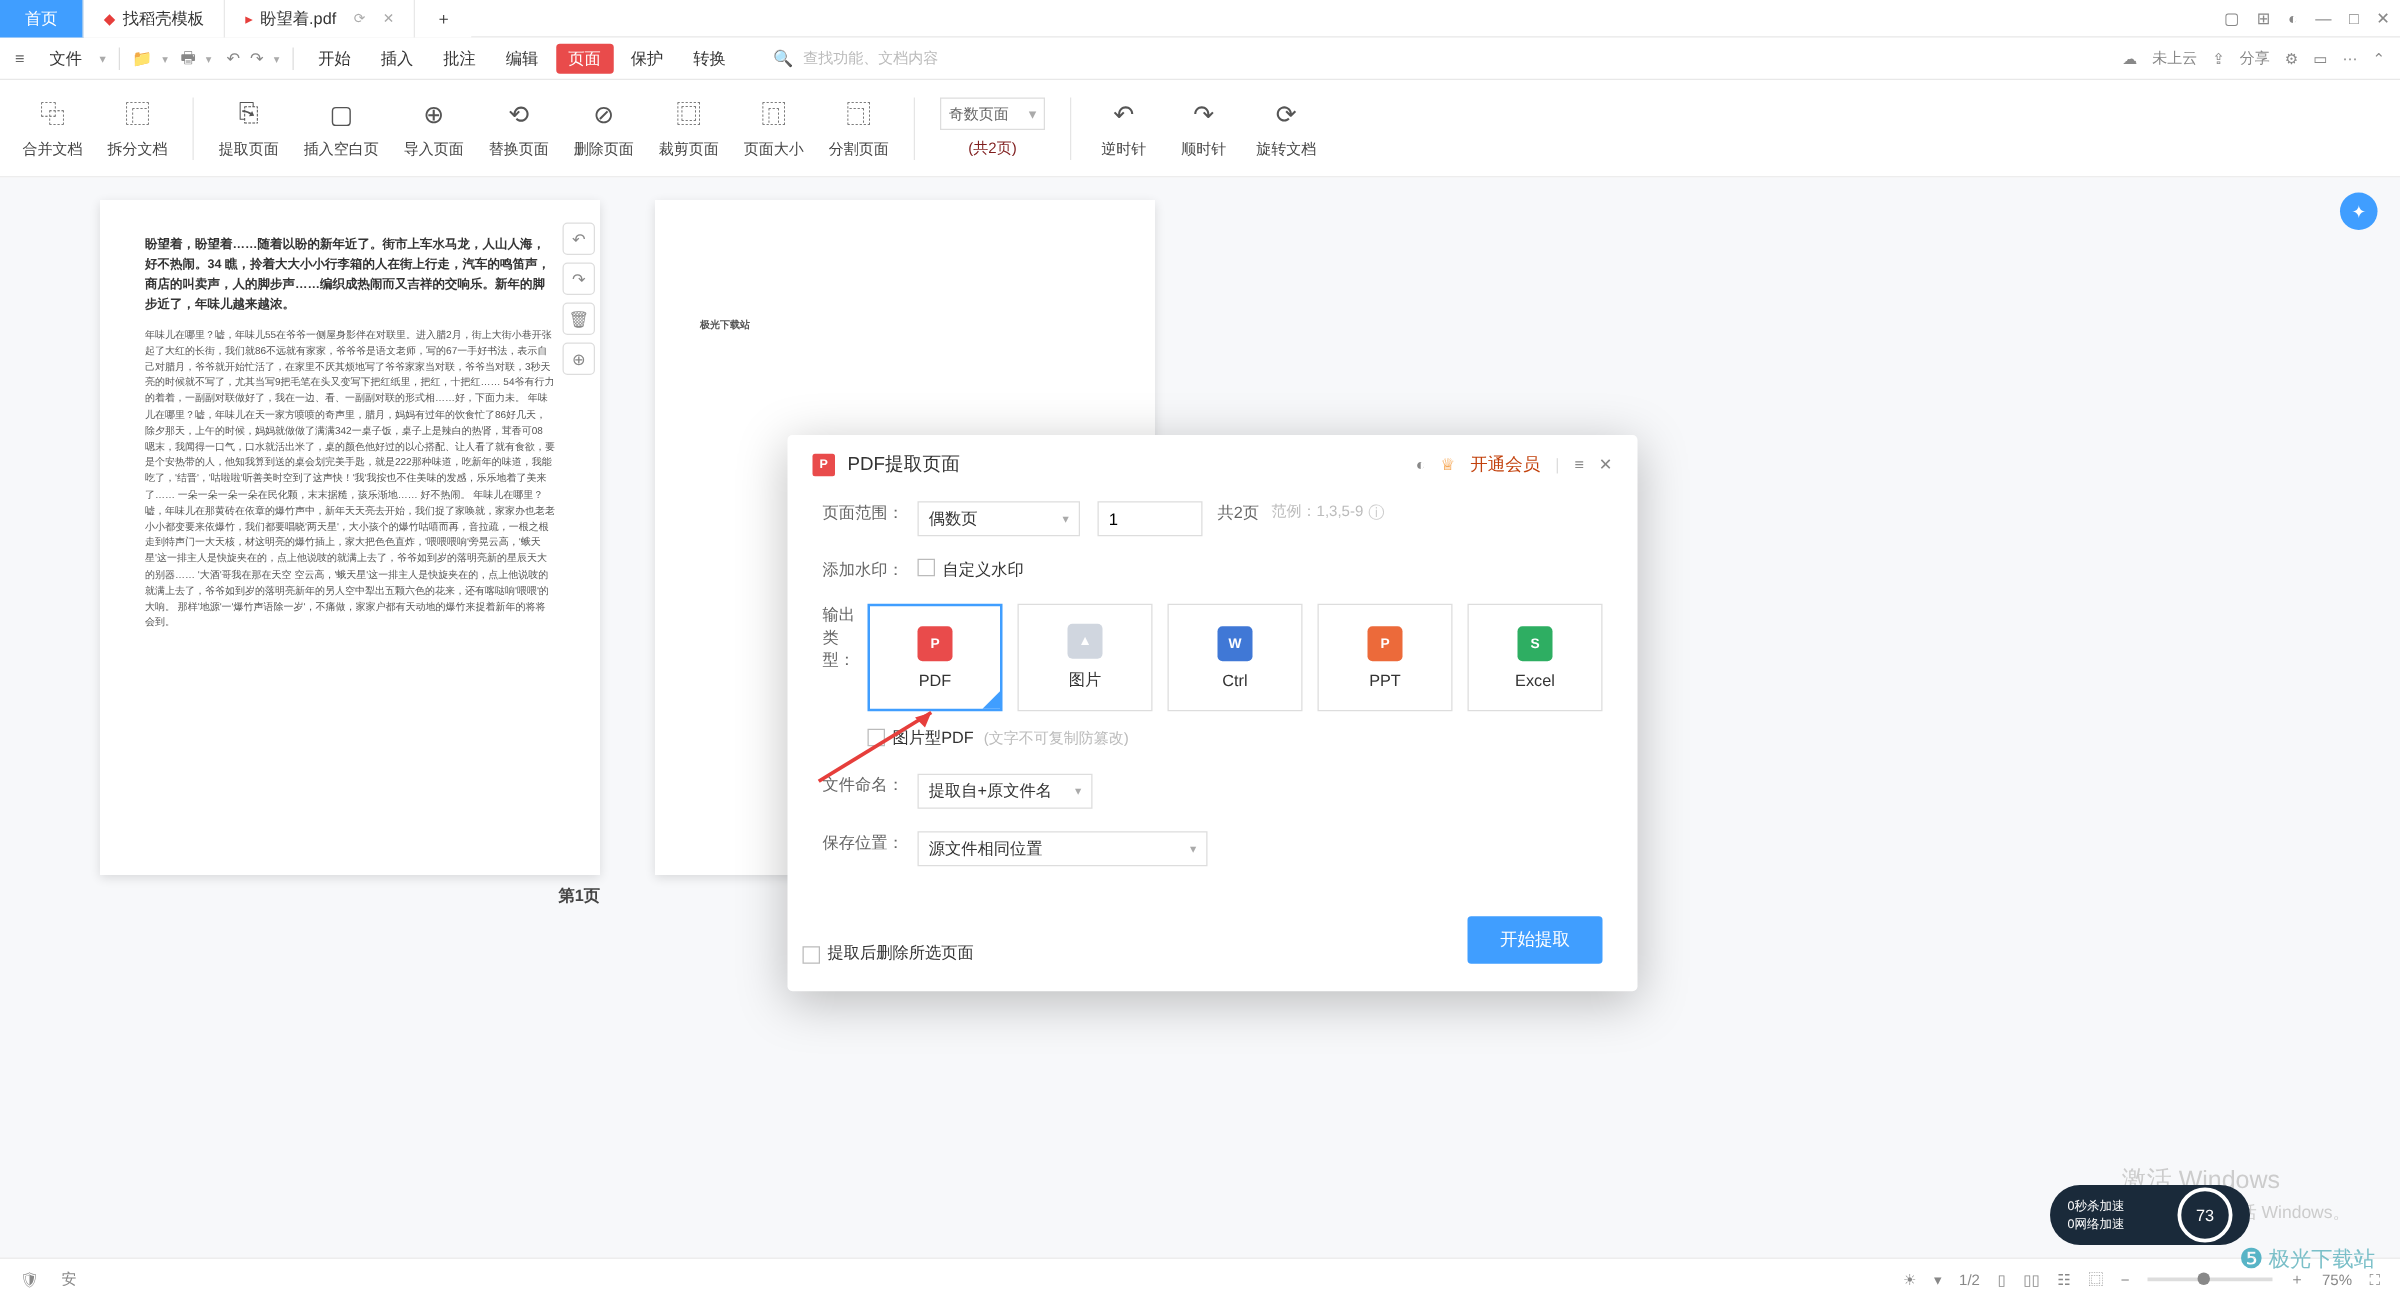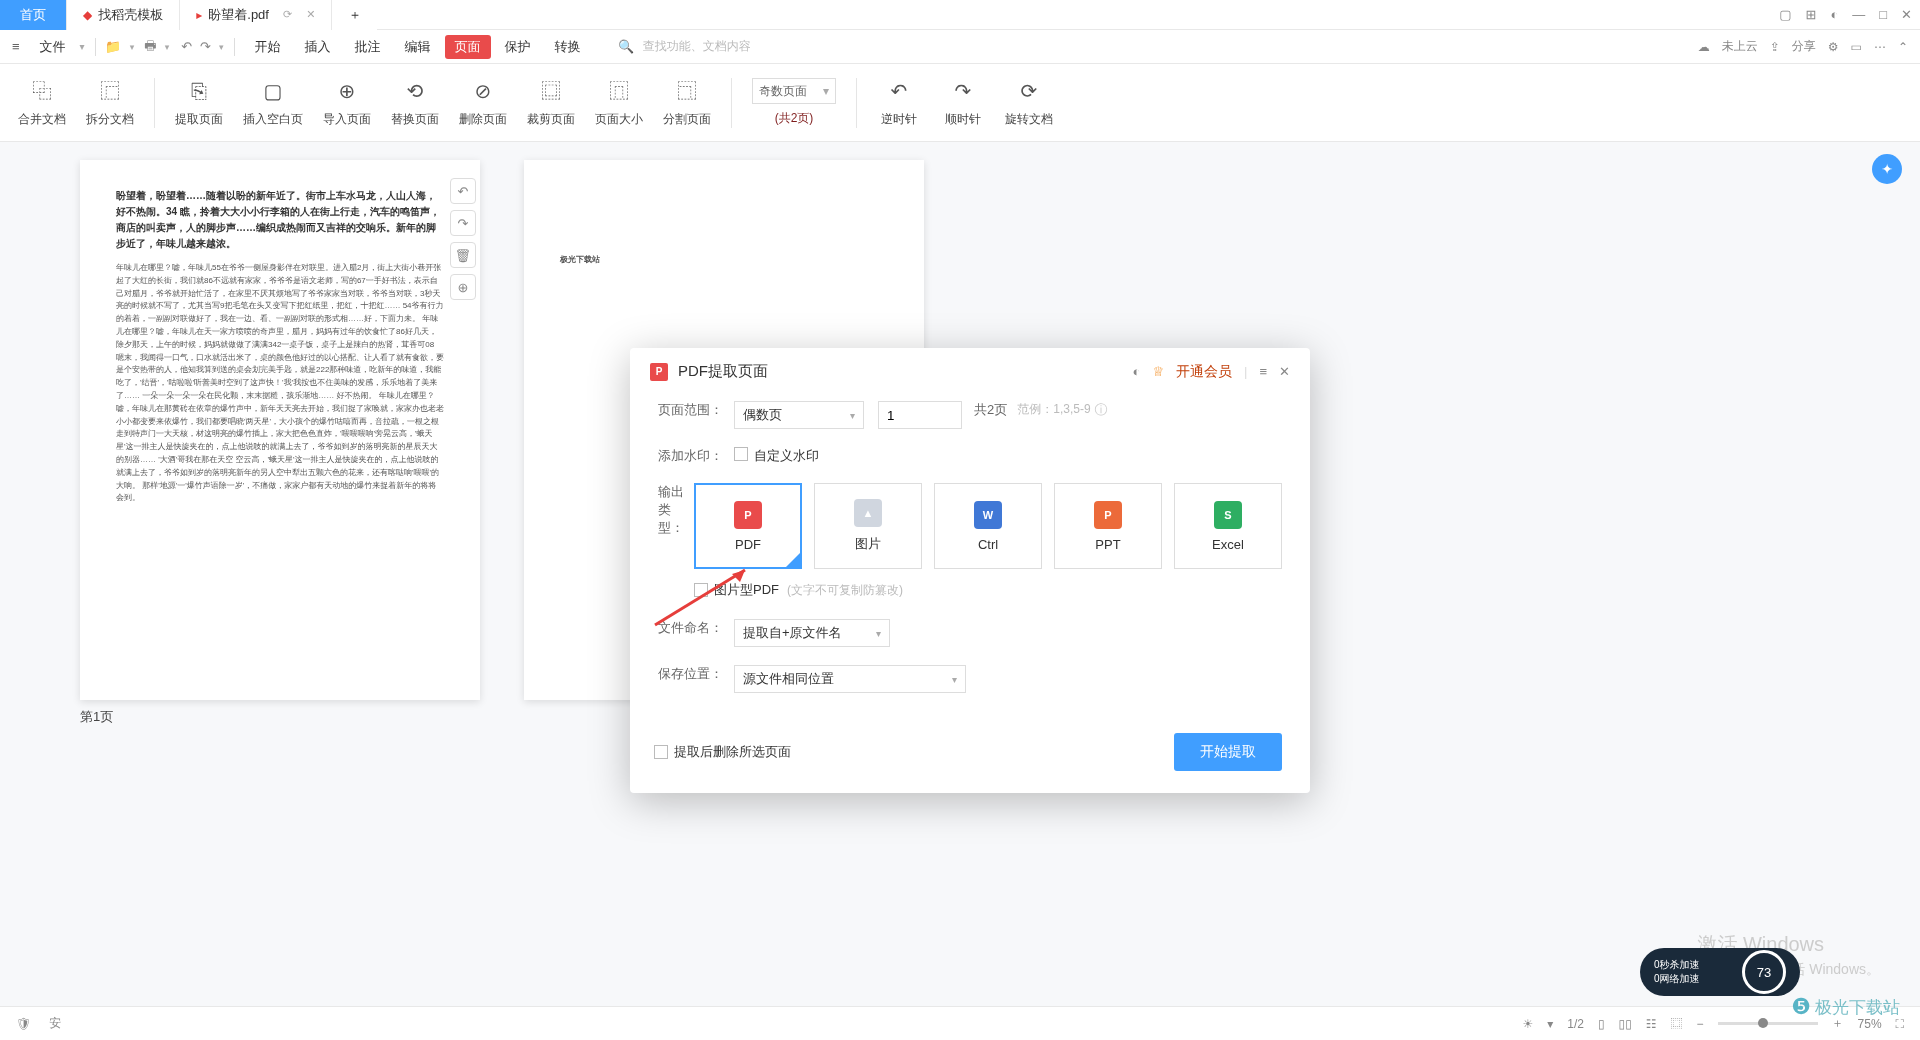--- a/index.html
+++ b/index.html
@@ -25,21 +25,21 @@
 .tbtn .tlb{font-size:12px;color:#444}
 .tsep{width:1px;height:50px;background:#e5e5e5}
 .pgsel{height:26px;width:84px;border:1px solid #ddd;padding:0 6px;display:flex;align-items:center;justify-content:space-between;font-size:12px;color:#666}
 .canvas{position:absolute;top:142px;left:0;right:0;bottom:34px;background:#f7f8fa;padding:18px 80px;display:flex;gap:44px}
 .hint{position:absolute;top:154px;left:0;right:0;text-align:center;color:#aaa;font-size:13px}
 .page{width:400px;height:540px;background:#fff;box-shadow:0 2px 8px rgba(0,0,0,.12);padding:28px 36px;position:relative}
 .page.p2{padding-top:54px}
 .fab{position:absolute;top:154px;right:18px;width:30px;height:30px;border-radius:50%;background:#409eff;color:#fff;display:flex;align-items:center;justify-content:center;font-size:14px}
 .vtools{position:absolute;right:4px;top:18px;display:flex;flex-direction:column;gap:6px}
 .vtools div{width:26px;height:26px;border:1px solid #ddd;border-radius:4px;background:#fff;display:flex;align-items:center;justify-content:center;color:#888;font-size:13px;cursor:pointer}
-.plabel{text-align:left;margin-top:8px;font-size:13px;color:#444;font-weight:400}
+.plabel{text-align:right;margin-top:8px;font-size:13px;color:#444;font-weight:700}
 .ptxt{font-size:10px;line-height:1.6;color:#333}
 .ptxt b{font-weight:700}
 .ptxt .sm{font-size:8px;color:#555;display:block;margin-top:10px;line-height:1.6}
 .dialog{position:absolute;left:630px;top:348px;width:680px;background:#fff;box-shadow:0 8px 40px rgba(0,0,0,.25);border-radius:4px}
 .dhdr{display:flex;align-items:center;padding:14px 20px;gap:10px}
 .dhdr .dico{width:18px;height:18px;background:#e94b4b;border-radius:2px;display:flex;align-items:center;justify-content:center;color:#fff;font-size:10px;font-weight:bold}
 .dhdr .dtit{font-size:15px;font-weight:500}
 .dhdr .dright{margin-left:auto;display:flex;align-items:center;gap:12px;color:#888}
 .dhdr .vip{color:#c2410c;font-size:14px}
 .dbody{padding:6px 28px 22px 28px}
@@ -56,21 +56,21 @@
 .redbox{border:3px solid #e63e3b;padding:3px 10px;margin-right:16px}
 .chk{width:14px;height:14px;border:1px solid #bbb;margin-right:6px}
 .otypes{display:flex;gap:12px}
 .ocard{width:108px;height:86px;border:1px solid #ddd;display:flex;flex-direction:column;align-items:center;justify-content:center;gap:8px;cursor:pointer;position:relative}
 .ocard.sel{border:2px solid #409eff}
 .ocard .oic{width:28px;height:28px;border-radius:4px;display:flex;align-items:center;justify-content:center;color:#fff;font-size:11px;font-weight:bold}
 .ocard .corner{position:absolute;right:0;bottom:0;width:0;height:0;border-left:14px solid transparent;border-bottom:14px solid #409eff}
 .arrow{position:absolute;left:650px;top:560px;pointer-events:none}
 .arrow svg{width:110px;height:70px}
 .subhint{color:#bbb;font-size:12px;margin-left:8px}
-.dftr{display:flex;align-items:center;padding:0 28px 22px 24px}
+.dftr{display:flex;align-items:flex-end;padding:0 28px 22px 12px}
 .pbtn{margin-left:auto;background:#409eff;color:#fff;padding:10px 26px;border-radius:3px;cursor:pointer;font-size:14px}
 .statusbar{position:absolute;bottom:0;left:0;right:0;height:34px;background:#fff;border-top:1px solid #e8e8e8;display:flex;align-items:center;padding:0 16px;color:#888;font-size:12px;gap:18px}
 .statusbar .sbr{margin-left:auto;display:flex;align-items:center;gap:14px}
 .waterm{position:absolute;right:40px;bottom:60px;color:#ccc;font-size:14px;text-align:left;line-height:1.5}
 .logo{position:absolute;right:20px;bottom:20px;font-size:17px;color:#7abfc8;display:flex;align-items:center;gap:4px}
 .speedw{position:absolute;right:120px;bottom:44px;width:160px;height:48px;border-radius:24px;background:#1a2a3a;color:#fff;display:flex;align-items:center;padding:0 14px;font-size:10px}
 .speedw .gauge{width:44px;height:44px;border-radius:50%;border:3px solid #fff;display:flex;align-items:center;justify-content:center;font-size:13px;margin-left:auto}
 </style>
 </head>
 <body>
@@ -284,21 +284,21 @@
         </div>
         <div style="margin-top:12px;display:flex;align-items:center">
           <div class="chk"></div>
           <span>图片型PDF</span>
           <span class="subhint">(文字不可复制防篡改)</span>
         </div>
       </div>
     </div>
     <div class="drow" style="margin-top:20px">
       <div class="dlab">文件命名：</div>
-      <div class="dsel" style="width:156px">
+      <div class="dsel" style="width:140px">
           <span>提取自+原文件名</span>
           <span class="car">▾</span>
         </div>
     </div>
     <div class="drow">
       <div class="dlab">保存位置：</div>
       <div class="dsel" style="width:232px">
           <span>源文件相同位置</span>
           <span class="car">▾</span>
         </div>

